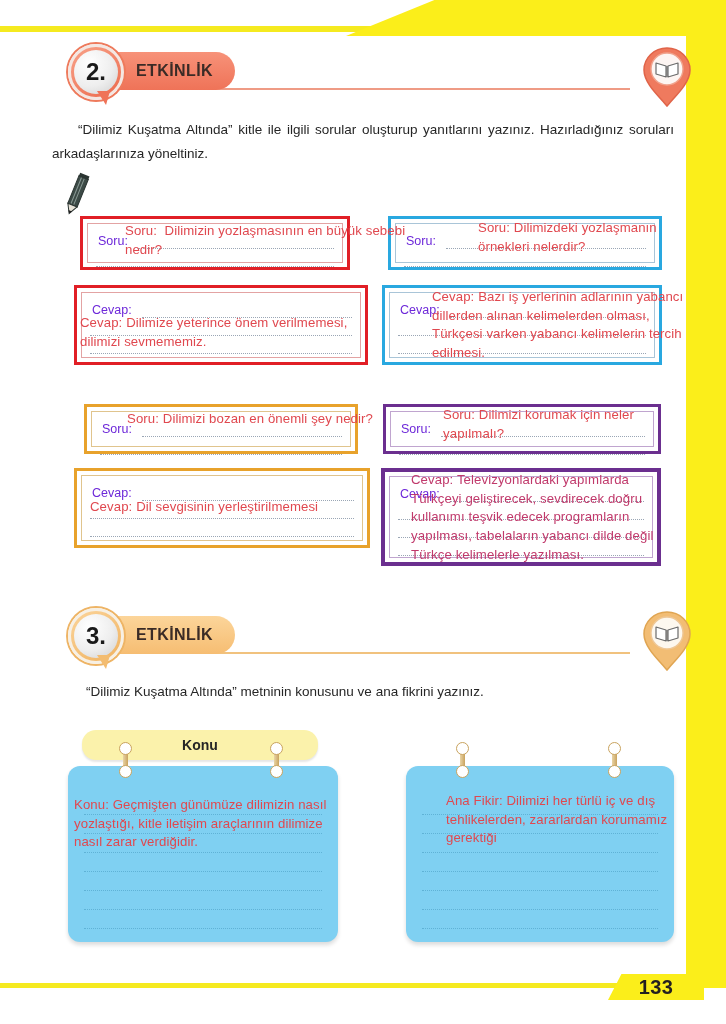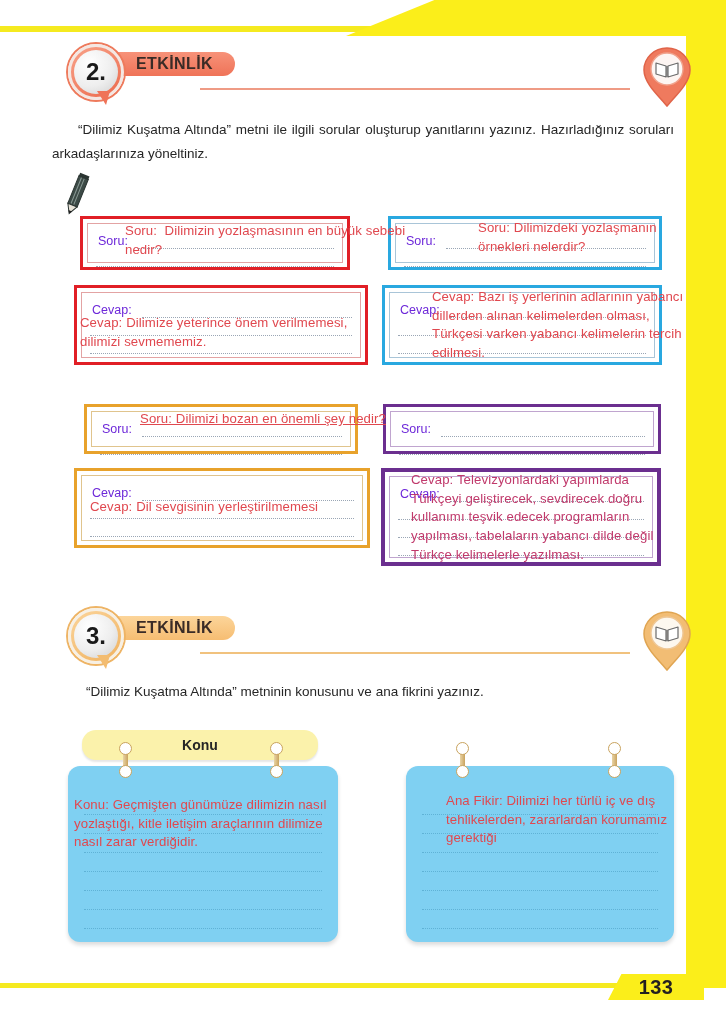--- a/index.html
+++ b/index.html
@@ -57,21 +57,21 @@
   }
 
   
   .activity { position: absolute; left: 0; width: 726px; }
 
   .act-badge-wrap { position: relative; height: 58px; }
 
   .act-pill {
     position: absolute;
     left: 96px; top: 8px;
-    height: 24px; min-width: 118px;
+    height: 38px; min-width: 118px;
     border-radius: 19px;
     display: flex; align-items: center;
     padding: 0 22px 0 40px;
     font-size: 16px; font-weight: bold;
     color: #2b2b2b; letter-spacing: .4px;
   }
   .act-pill.red  { background: linear-gradient(#f79279, #ef7358); color:#3a2b26; }
   .act-pill.orange { background: linear-gradient(#fcd59a, #f6bd72); color:#3a2b26; }
 
   .act-circle {
@@ -226,21 +226,21 @@
           <path d="M26 2 C13 2 3 12 3 24 C3 38 20 52 26 60 C32 52 49 38 49 24 C49 12 39 2 26 2 Z" fill="#ef7a5e" stroke="#e06449" stroke-width="1.5"></path>
           <circle cx="26" cy="23" r="16" fill="#fdf5f2" stroke="#f0a28c" stroke-width="1.4"></circle>
           <path d="M15 17 L25 20 L25 31 L15 28 Z M37 17 L27 20 L27 31 L37 28 Z" fill="#ffffff" stroke="#6b6b6b" stroke-width="1.2" stroke-linejoin="round"></path>
           <line x1="26" y1="20" x2="26" y2="31" stroke="#6b6b6b" stroke-width="1.2"></line>
         </svg>
       </div>
     </div>
   </div>
 
   <div class="intro" style="left:52px; top:118px; width:622px;">
-    <span class="ind"></span><span>“Dilimiz Kuşatma Altında” metni ile ilgili sorular oluşturup yanıtlarını yazınız. Hazırladığınız soruları arkadaşlarınıza yöneltiniz.</span>
+    <span class="ind"></span><span>“Dilimiz Kuşatma Altında” kitle ile ilgili sorular oluşturup yanıtlarını yazınız. Hazırladığınız soruları arkadaşlarınıza yöneltiniz.</span>
   </div>
 
   <div class="pencil" style="left:64px; top:172px;">
     <svg viewBox="0 0 26 44" width="26" height="44">
       <g transform="rotate(22 13 22)">
         <rect x="8" y="4" width="10" height="30" fill="#3c4a46" stroke="#2b3532" stroke-width="1"></rect>
         <line x1="11" y1="5" x2="11" y2="33" stroke="#8a9a95" stroke-width="1"></line>
         <line x1="14" y1="5" x2="14" y2="33" stroke="#8a9a95" stroke-width="1"></line>
         <polygon points="8,34 18,34 13,43" fill="#e8e3d8" stroke="#2b3532" stroke-width="1"></polygon>
         <polygon points="11,40 15,40 13,43" fill="#222"></polygon>
@@ -293,29 +293,31 @@
 Türkçesi varken yabancı kelimelerin tercih
 edilmesi.</div>
 
   <div class="qa-box" style="left:84px; top:404px; width:274px; height:50px; border-width:3px; border-color:#e8a22b;">
     <div class="qa-inner orange-i">
       <div class="qa-label">Soru:</div>
       <div class="dotrow ind"></div>
       <div class="dotrow"></div>
     </div>
   </div>
-  <div class="hand" style="left:140px; top:410px; width:330px;text-decoration:underline;">Soru: Dilimizi bozan en önemli şey nedir?</div>
+  <div class="hand" style="left:127px; top:410px; width:330px;">Soru: Dilimizi bozan en önemli şey nedir?</div>
 
   <div class="qa-box" style="left:383px; top:404px; width:278px; height:50px; border-width:3px; border-color:#6b2f8f;">
     <div class="qa-inner purple-i">
       <div class="qa-label">Soru:</div>
       <div class="dotrow ind"></div>
       <div class="dotrow"></div>
     </div>
   </div>
+  <div class="hand" style="left:443px; top:406px; width:270px;">Soru: Dilimizi korumak için neler
+yapılmalı?</div>
 
   <div class="qa-box" style="left:74px; top:468px; width:296px; height:80px; border-width:3px; border-color:#e8a22b;">
     <div class="qa-inner orange-i">
       <div class="qa-label">Cevap:</div>
       <div class="dotrow" style="margin-left:52px;"></div>
       <div class="dotrow"></div>
       <div class="dotrow"></div>
     </div>
   </div>
   <div class="hand" style="left:90px; top:498px; width:290px;">Cevap: Dil sevgisinin yerleştirilmemesi</div>

